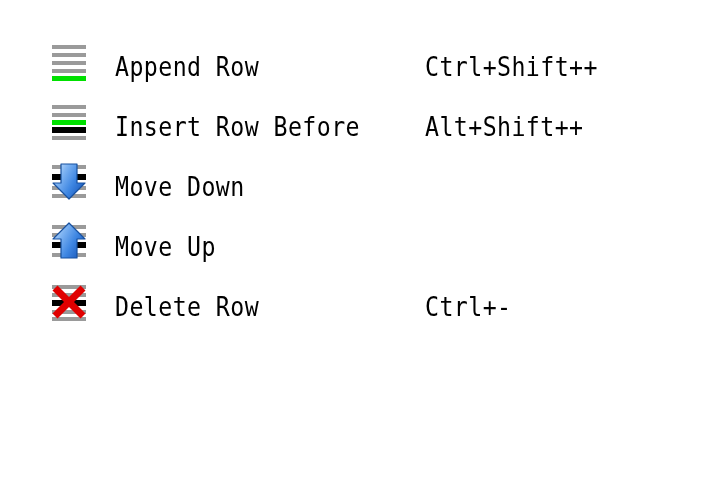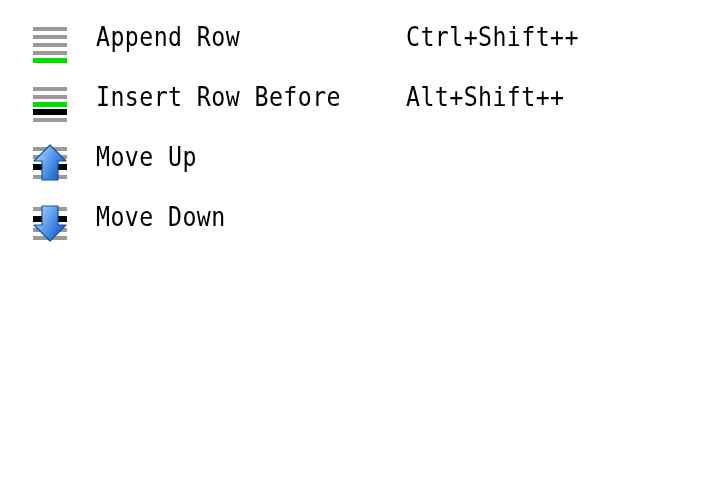--- a/index.html
+++ b/index.html
@@ -23,22 +23,23 @@
     height: 498px;
     background: #ffffff;
     padding-top: 22px;
     box-sizing: border-box;
   }
 
   .menu-item {
     position: relative;
     height: 60px;
     display: flex;
-    align-items: flex-start;
+    align-items: flex-end;
     background: transparent;
+    margin-left: 19px;
   }
 
   .icon-cell {
     width: 96px;
     min-width: 96px;
     display: flex;
     align-items: center;
     justify-content: center;
     padding-left: 4px;
     box-sizing: border-box;
@@ -115,20 +116,44 @@
     <div class="label-cell">Insert Row Before</div>
     <div class="shortcut-cell">Alt+Shift++</div>
   </div>
 
 
   <div class="menu-item">
     <div class="icon-cell">
       <span class="ico">
         <svg viewBox="0 0 42 42" xmlns="http://www.w3.org/2000/svg">
           <defs>
+            <linearGradient id="downArrowGrad" x1="0" y1="0" x2="1" y2="0.6">
+              <stop offset="0%" stop-color="#dfeeff"></stop>
+              <stop offset="35%" stop-color="#7fb4f2"></stop>
+              <stop offset="70%" stop-color="#3e86e2"></stop>
+              <stop offset="100%" stop-color="#1f5fc0"></stop>
+            </linearGradient>
+          </defs>
+          <rect x="4" y="5" width="34" height="4" fill="#9a9a9a"></rect>
+          <rect x="4" y="14" width="34" height="6" fill="#000000"></rect>
+          <rect x="4" y="26" width="34" height="4" fill="#9a9a9a"></rect>
+          <rect x="4" y="34" width="34" height="4" fill="#9a9a9a"></rect>
+          <polygon points="21,39 37,23 29,23 29,4 13,4 13,23 5,23" fill="url(#downArrowGrad)" stroke="#17509f" stroke-width="1.2" stroke-linejoin="round"></polygon>
+        </svg>
+      </span>
+    </div>
+    <div class="label-cell">Move Down</div>
+    <div class="shortcut-cell"></div>
+  </div>
+
+  <div class="menu-item">
+    <div class="icon-cell">
+      <span class="ico">
+        <svg viewBox="0 0 42 42" xmlns="http://www.w3.org/2000/svg">
+          <defs>
             <linearGradient id="upArrowGrad" x1="0" y1="0" x2="1" y2="0.6">
               <stop offset="0%" stop-color="#dfeeff"></stop>
               <stop offset="35%" stop-color="#7fb4f2"></stop>
               <stop offset="70%" stop-color="#3e86e2"></stop>
               <stop offset="100%" stop-color="#1f5fc0"></stop>
             </linearGradient>
           </defs>
           <rect x="4" y="5" width="34" height="4" fill="#9a9a9a"></rect>
           <rect x="4" y="13" width="34" height="4" fill="#9a9a9a"></rect>
           <rect x="4" y="22" width="34" height="6" fill="#000000"></rect>
@@ -138,35 +163,30 @@
       </span>
     </div>
     <div class="label-cell">Move Up</div>
     <div class="shortcut-cell"></div>
   </div>
 
   <div class="menu-item">
     <div class="icon-cell">
       <span class="ico">
         <svg viewBox="0 0 42 42" xmlns="http://www.w3.org/2000/svg">
-          <defs>
-            <linearGradient id="downArrowGrad" x1="0" y1="0" x2="1" y2="0.6">
-              <stop offset="0%" stop-color="#dfeeff"></stop>
-              <stop offset="35%" stop-color="#7fb4f2"></stop>
-              <stop offset="70%" stop-color="#3e86e2"></stop>
-              <stop offset="100%" stop-color="#1f5fc0"></stop>
-            </linearGradient>
-          </defs>
           <rect x="4" y="5" width="34" height="4" fill="#9a9a9a"></rect>
-          <rect x="4" y="14" width="34" height="6" fill="#000000"></rect>
-          <rect x="4" y="26" width="34" height="4" fill="#9a9a9a"></rect>
-          <rect x="4" y="34" width="34" height="4" fill="#9a9a9a"></rect>
-          <polygon points="21,39 37,23 29,23 29,4 13,4 13,23 5,23" fill="url(#downArrowGrad)" stroke="#17509f" stroke-width="1.2" stroke-linejoin="round"></polygon>
+          <rect x="4" y="13" width="34" height="4" fill="#9a9a9a"></rect>
+          <rect x="4" y="20" width="34" height="6" fill="#000000"></rect>
+          <rect x="4" y="30" width="34" height="4" fill="#9a9a9a"></rect>
+          <rect x="4" y="37" width="34" height="4" fill="#9a9a9a"></rect>
+          <g stroke="#e00000" stroke-width="7" stroke-linecap="butt">
+            <line x1="7" y1="8" x2="35" y2="36"></line>
+            <line x1="35" y1="8" x2="7" y2="36"></line>
+          </g>
         </svg>
       </span>
     </div>
-    <div class="label-cell">Move Down</div>
-    <div class="shortcut-cell"></div>
+    <div class="label-cell">Delete Row</div>
+    <div class="shortcut-cell">Ctrl+-</div>
   </div>
-
 
 
 </div>
 
 </body></html>

